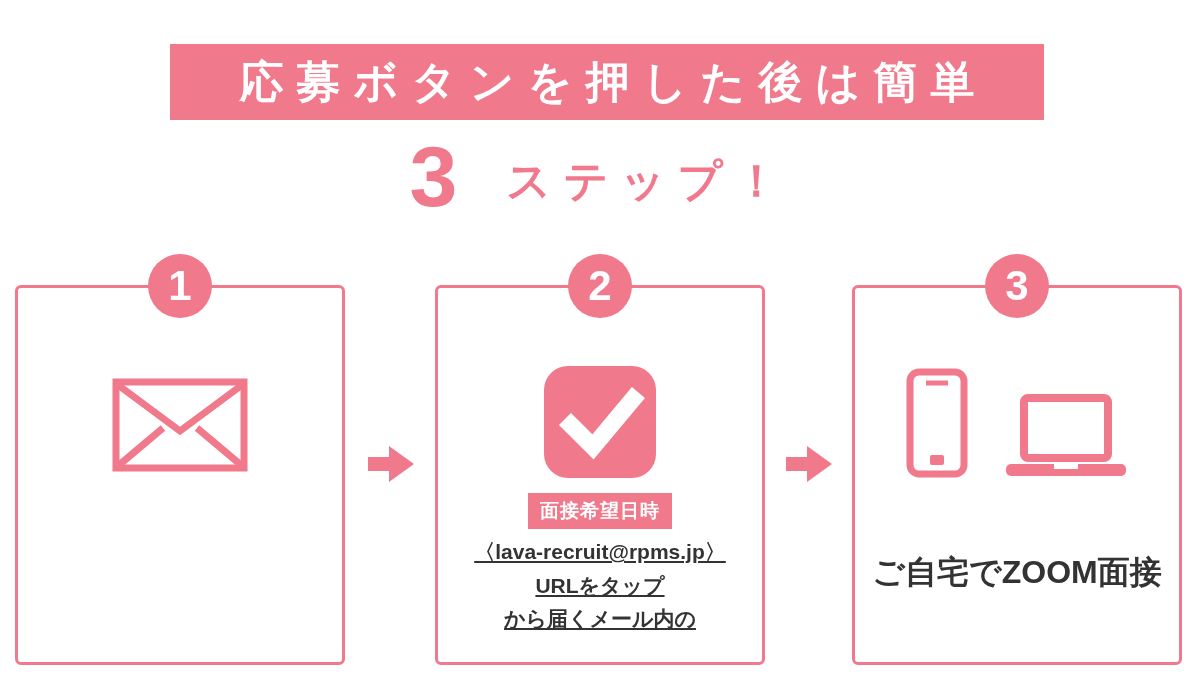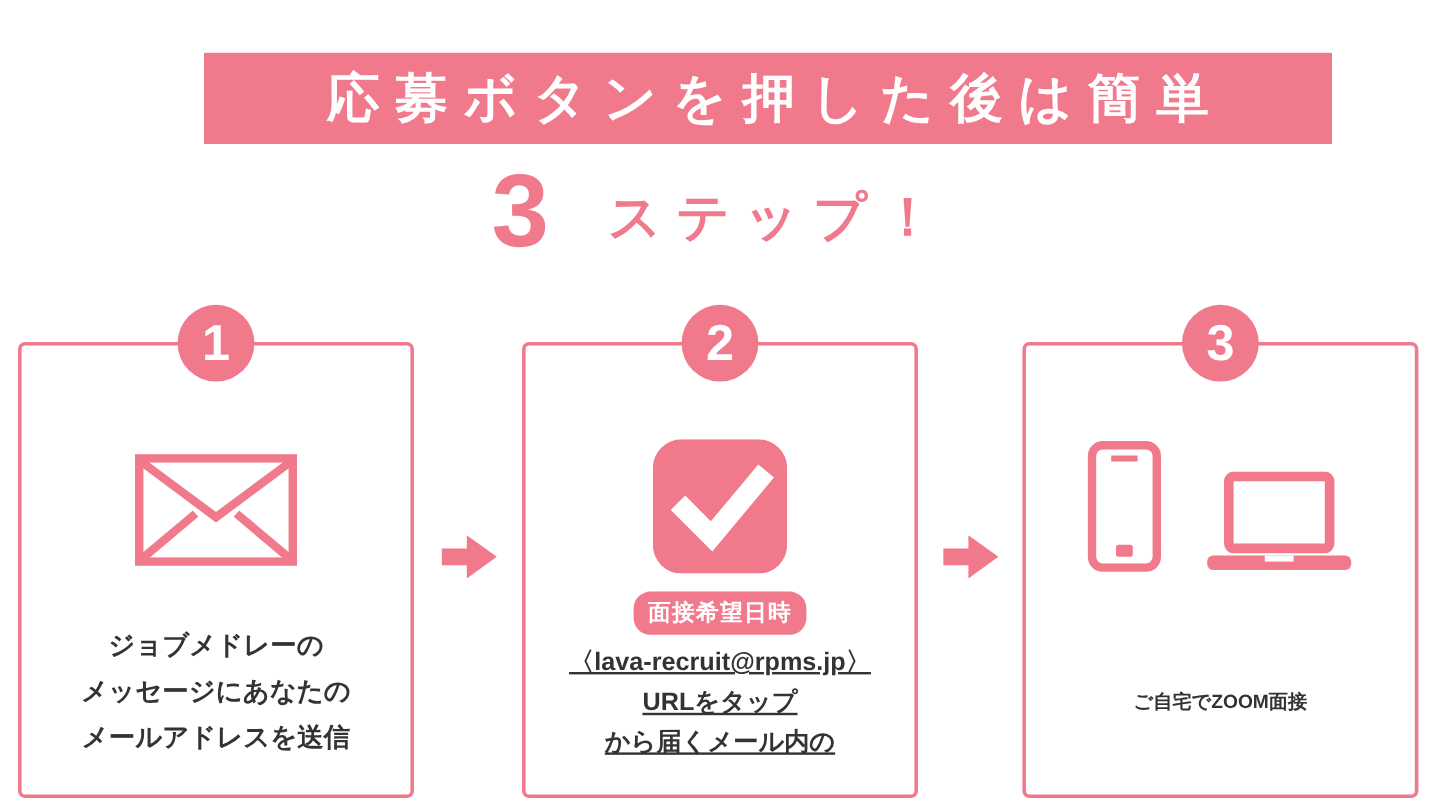--- a/index.html
+++ b/index.html
@@ -8,21 +8,21 @@
     background: #ffffff;
     font-family: "Liberation Sans", "DejaVu Sans", sans-serif;
     position: relative;
     overflow: hidden;
   }
   .stage { position: absolute; inset: 0; }
 
   
   .banner {
     position: absolute; left: 170px; top: 44px;
-    width: 940px; height: 76px;
+    width: 874px; height: 76px;
     background: var(--color-pink, #F1798C);
     display: flex; align-items: center; justify-content: center;
   }
   .banner-text {
     color: #ffffff; font-size: 44px; font-weight: bold;
     letter-spacing: 13px; text-indent: 13px; white-space: nowrap;
   }
 
   
   .subtitle {
@@ -62,33 +62,33 @@
   }
   .card-1 .icon-area { top: 88px; height: 96px; }
   .card-2 .icon-area { top: 78px; height: 112px; }
   .card-3 .icon-area { top: 82px; height: 112px; gap: 36px; }
 
   .pill-badge {
     position: absolute; left: 50%; top: 205px;
     transform: translateX(-50%);
     background: var(--color-pink, #F1798C);
     color: #ffffff; font-size: 19px; font-weight: bold;
-    padding: 5px 12px; border-radius: 14px; white-space: nowrap;
+    padding: 5px 12px; border-radius: 0; white-space: nowrap;
     letter-spacing: 1px;
     font-family: Liberation Mono, monospace;
   }
 
   .card-text {
     position: absolute; left: 0; right: 0; bottom: 28px;
     text-align: center;
     color: var(--color-dark, #333333);
     font-weight: bold; font-size: 22px; line-height: 1.75;
   }
   .card-2 .card-text { font-size: 21px; line-height: 1.6; bottom: 26px; text-decoration: underline; }
-  .card-3 .card-text { font-size: 16px; bottom: 62px; }
+  .card-3 .card-text { font-size: 32px; bottom: 62px; }
 
   
   .flow-arrow {
     position: absolute; top: 446px;
     color: var(--color-pink, #F1798C);
   }
   .arrow-1 { left: 368px; }
   .arrow-2 { left: 786px; }
 </style>
 </head>
@@ -107,25 +107,20 @@
 
   <div class="card card-1">
     <div class="badge-num">1</div>
     <div class="icon-area">
       <svg width="136" height="94" viewBox="0 0 136 94" aria-hidden="true">
         <rect x="4" y="4" width="128" height="86" fill="none" stroke="currentColor" stroke-width="7"></rect>
         <path d="M6,7 L68,53 L130,7" fill="none" stroke="currentColor" stroke-width="7"></path>
         <path d="M7,87 L51,50" fill="none" stroke="currentColor" stroke-width="7"></path>
         <path d="M129,87 L85,50" fill="none" stroke="currentColor" stroke-width="7"></path>
       </svg>
-    </div>
-    <div class="card-text">
-      <div>ジョブメドレーの</div>
-      <div>メッセージにあなたの</div>
-      <div>メールアドレスを送信</div>
     </div>
   </div>
 
   <div class="flow-arrow arrow-1">
     <svg width="46" height="36" viewBox="0 0 46 36" aria-hidden="true">
       <path d="M0,11 h21 v-11 l25,18 -25,18 v-11 h-21 z" fill="currentColor"></path>
     </svg>
   </div>
 
   <div class="card card-2">

